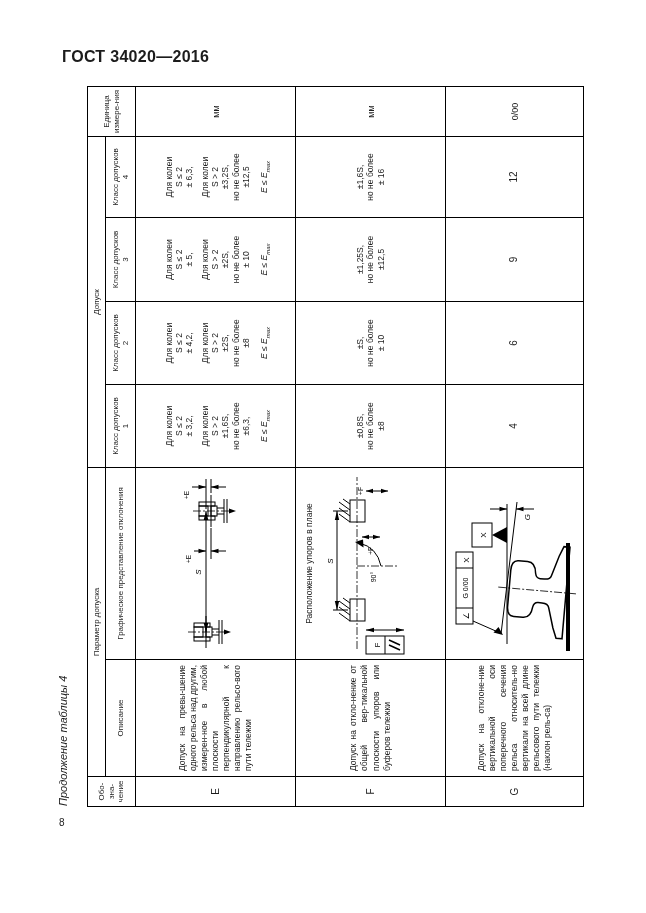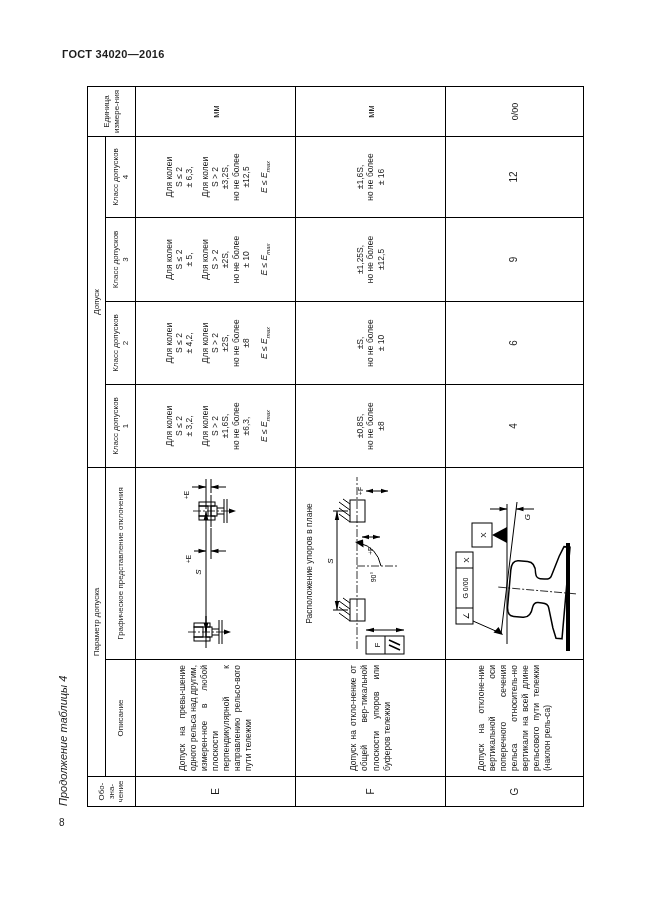--- a/index.html
+++ b/index.html
@@ -1,20 +1,20 @@
 <!DOCTYPE html>
 <html><head>
 <meta charset="utf-8">
 <style>
   html,body { margin:0; padding:0; }
   body {
     width:646px; height:913px; position:relative; background:#ffffff;
     font-family:"Liberation Sans", sans-serif; color:#1c1c1c; overflow:hidden;
   }
-  .doc-header { position:absolute; left:62px; top:48px; font-size:11px; font-weight:bold; letter-spacing:.3px; }
+  .doc-header { position:absolute; left:62px; top:48px; font-size:16px; font-weight:bold; letter-spacing:.3px; }
   .side-caption {
     position:absolute; left:57px; top:806px; transform:rotate(-90deg); transform-origin:0 0;
     font-style:italic; font-size:11px; white-space:nowrap;
   }
   .page-num { position:absolute; left:59px; top:817px; font-size:10px; }
 
   
   .table-rot {
     position:absolute; left:87px; top:87px; width:720px; height:486px;
     transform:rotate(-90deg) translateX(-720px); transform-origin:0 0;

